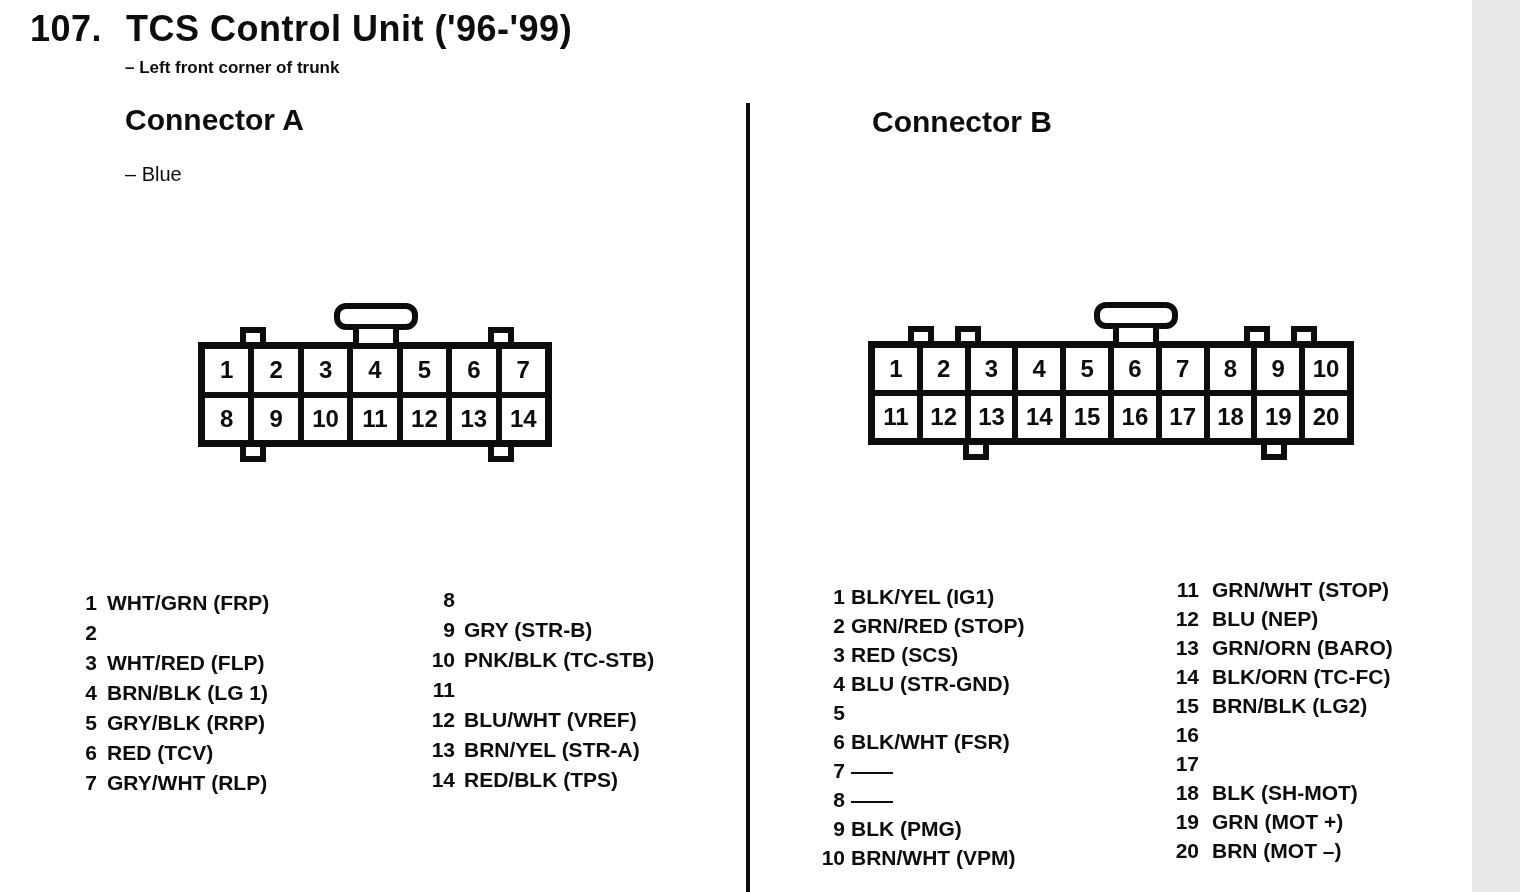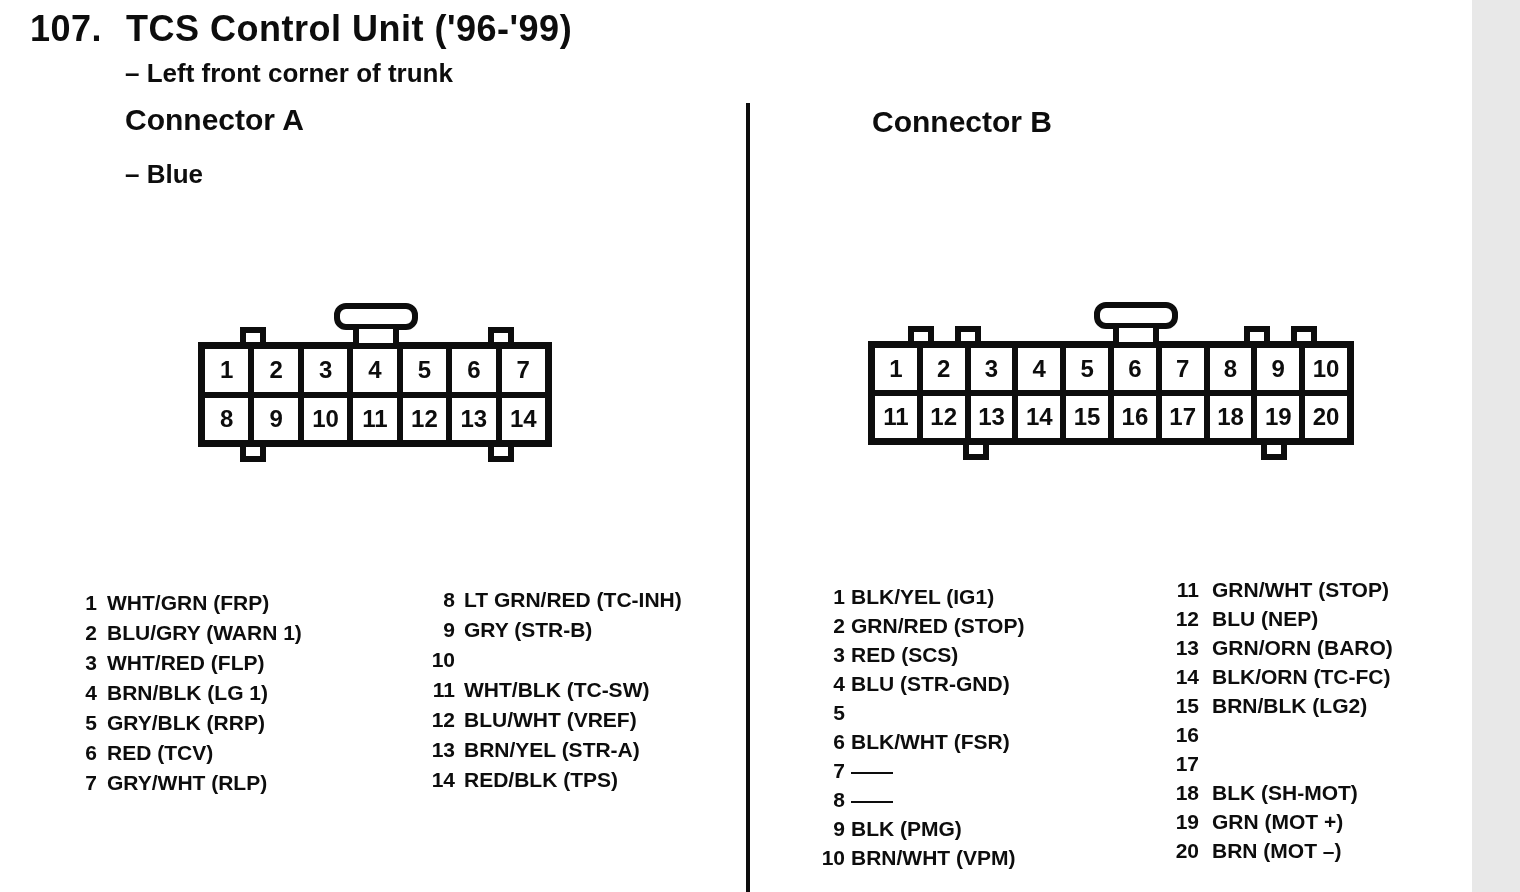--- a/index.html
+++ b/index.html
@@ -12,28 +12,28 @@
     height: 892px;
     background: var(--paper);
     color: var(--ink);
     overflow: hidden;
   }
   .abs { position: absolute; }
 
   
   .doc-title { left: 30px; top: 8px; font-size: 36px; font-weight: bold; letter-spacing: 0.5px; white-space: nowrap; }
   .doc-title .num { display: inline-block; width: 96px; }
-  .doc-subtitle { left: 125px; top: 58px; font-size: 26px; font-weight: bold; white-space: nowrap; }
+  .doc-subtitle { left: 125px; top: 58px; font-size: 17px; font-weight: bold; white-space: nowrap; }
 
   
   .section-title { font-size: 30px; font-weight: bold; white-space: nowrap; }
   .conn-a-title { left: 125px; top: 103px; }
   .conn-b-title { left: 872px; top: 105px; text-align: center; }
   .notes { left: 125px; top: 160px; }
-  .note-line { font-size: 26px; font-weight: bold; line-height: 28px; white-space: nowrap; }
+  .note-line { font-size: 20px; font-weight: normal; line-height: 28px; white-space: nowrap; }
 
   
   .divider { left: 746px; top: 103px; width: 4px; height: 789px; background: var(--ink); }
 
   
   .connector {
     position: absolute;
     background: var(--paper);
     border: 7px solid var(--ink);
   }
@@ -127,21 +127,20 @@
     </div>
   </div>
 
   <div class="pin-list list-a-left">
       <div class="pin-row-item">
         <span class="pin-num">1</span>
         <span class="pin-label">WHT/GRN (FRP)</span>
       </div>
       <div class="pin-row-item">
         <span class="pin-num">2</span>
-        <span class="pin-label">BLU/GRY (WARN 1)</span>
       </div>
       <div class="pin-row-item">
         <span class="pin-num">3</span>
         <span class="pin-label">WHT/RED (FLP)</span>
       </div>
       <div class="pin-row-item">
         <span class="pin-num">4</span>
         <span class="pin-label">BRN/BLK (LG 1)</span>
       </div>
       <div class="pin-row-item">
@@ -153,32 +152,31 @@
         <span class="pin-label">RED (TCV)</span>
       </div>
       <div class="pin-row-item">
         <span class="pin-num">7</span>
         <span class="pin-label">GRY/WHT (RLP)</span>
       </div>
     </div>
   <div class="pin-list list-a-right">
       <div class="pin-row-item">
         <span class="pin-num">8</span>
-        <span class="pin-label">LT GRN/RED (TC-INH)</span>
       </div>
       <div class="pin-row-item">
         <span class="pin-num">9</span>
         <span class="pin-label">GRY (STR-B)</span>
       </div>
       <div class="pin-row-item">
         <span class="pin-num">10</span>
+        <span class="pin-label">PNK/BLK (TC-STB)</span>
       </div>
       <div class="pin-row-item">
         <span class="pin-num">11</span>
-        <span class="pin-label">WHT/BLK (TC-SW)</span>
       </div>
       <div class="pin-row-item">
         <span class="pin-num">12</span>
         <span class="pin-label">BLU/WHT (VREF)</span>
       </div>
       <div class="pin-row-item">
         <span class="pin-num">13</span>
         <span class="pin-label">BRN/YEL (STR-A)</span>
       </div>
       <div class="pin-row-item">

